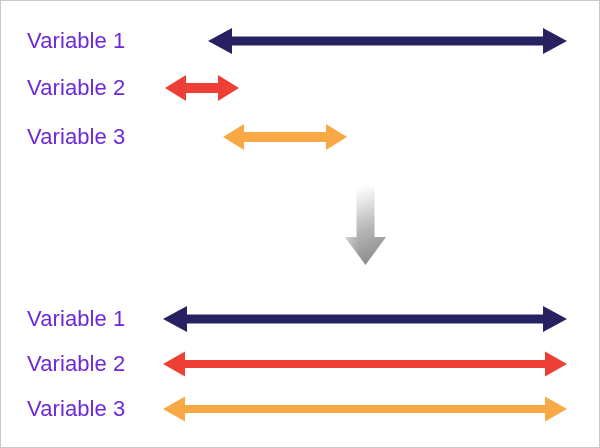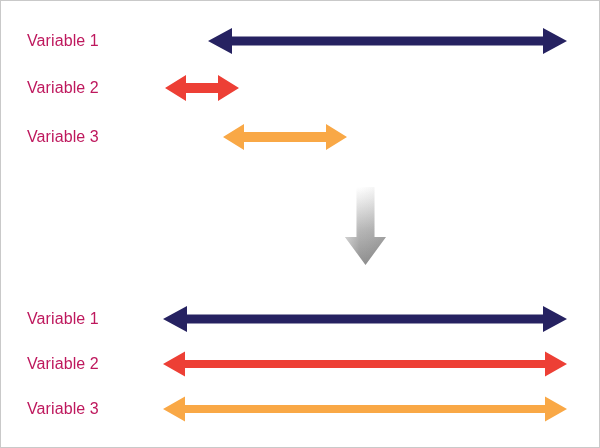--- a/index.html
+++ b/index.html
@@ -15,23 +15,23 @@
     width: 600px;
     height: 448px;
     background: #ffffff;
     border: 1px solid #c9c9c9;
     box-sizing: border-box;
     overflow: hidden;
   }
   .label {
     position: absolute;
     font-family: "Liberation Sans", sans-serif;
-    font-size: 16px;
+    font-size: 22px;
     font-weight: 300;
-    color: #be185d;
+    color: #6d28d9;
     letter-spacing: 0.1px;
     white-space: nowrap;
     line-height: 1;
     transform: translateY(-50%);
   }
   .arrow-svg {
     position: absolute;
     display: block;
   }
   .down-arrow-svg {

